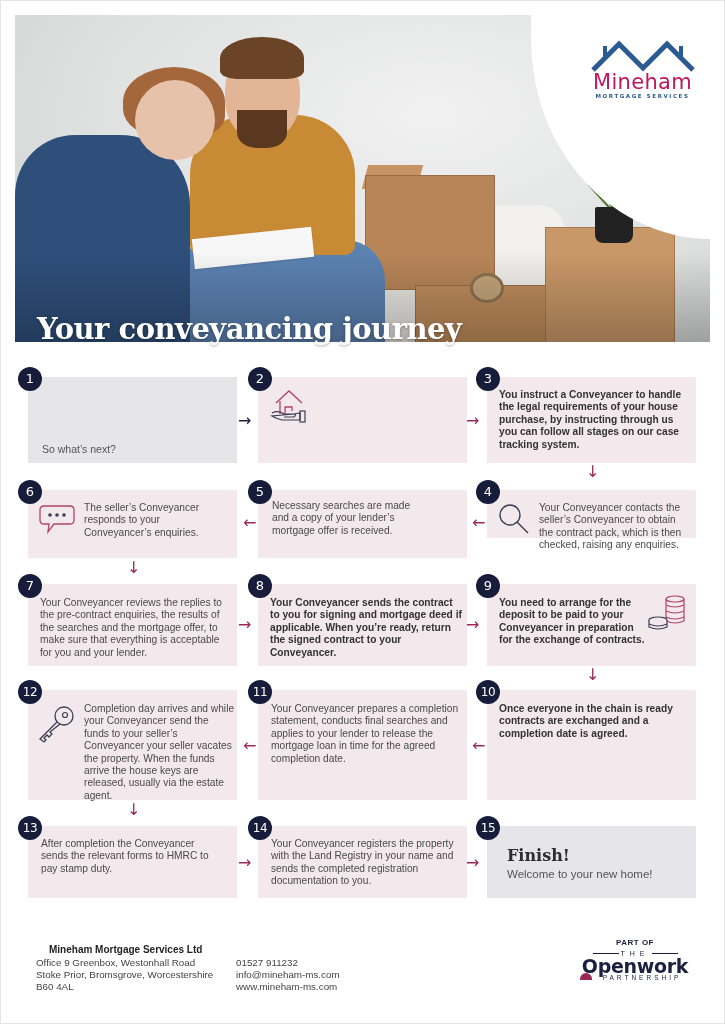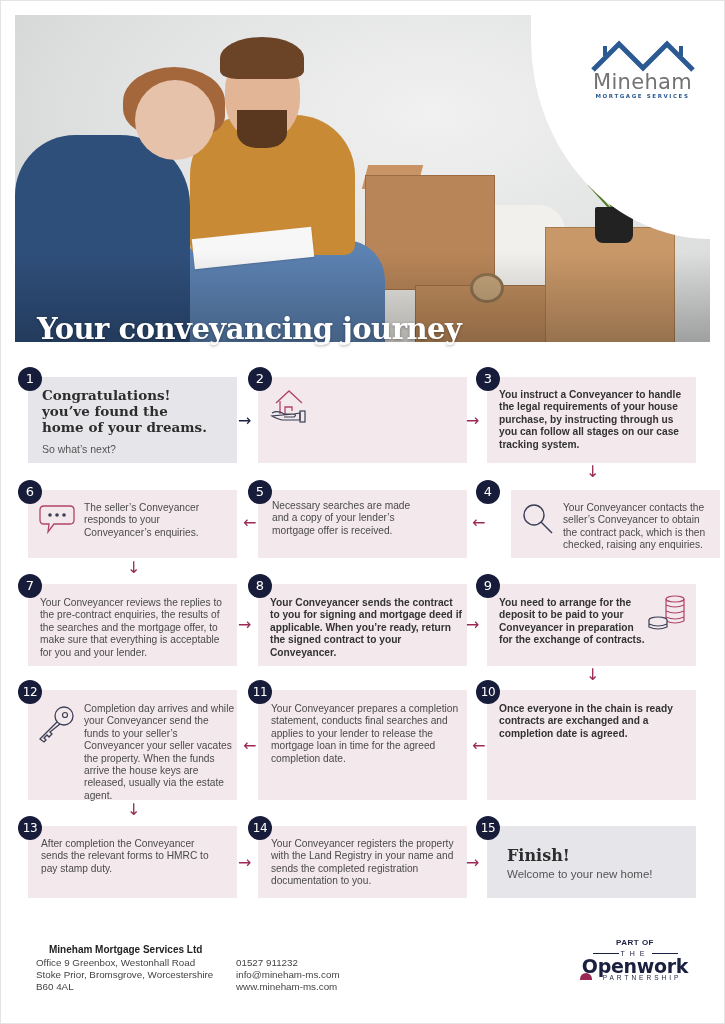--- a/index.html
+++ b/index.html
@@ -29,21 +29,21 @@
   .man-head { position: absolute; left: 210px; top: 35px; width: 75px; height: 90px; background: #e2b596; border-radius: 45%; }
   .man-hair { position: absolute; left: 205px; top: 22px; width: 84px; height: 42px; background: #6b4326; border-radius: 50% 50% 20% 20%; }
   .man-beard { position: absolute; left: 222px; top: 95px; width: 50px; height: 38px; background: #5a3820; border-radius: 0 0 40% 40%; }
   .man-legs { position: absolute; left: 160px; top: 225px; width: 210px; height: 110px; background: #5c82b2; border-radius: 40px 40px 0 0; }
   .paper { position: absolute; left: 178px; top: 218px; width: 120px; height: 30px; background: #f7f7f7; transform: rotate(-6deg); box-shadow: 0 1px 2px rgba(0,0,0,.15); }
   .hero-shade { position: absolute; left: 0; bottom: 0; width: 100%; height: 90px; background: linear-gradient(180deg, rgba(0,0,0,0) 0%, rgba(0,0,0,0.25) 100%); }
 
   .logo-curve { position: absolute; right: -1px; top: -1px; width: 180px; height: 225px; background: #ffffff; border-bottom-left-radius: 180px 200px; }
   .logo { position: absolute; left: 580px; top: 40px; width: 125px; text-align: center; }
   .logo svg { display: block; margin: 0 auto; }
-  .logo-name { font-family: "DejaVu Sans", sans-serif; font-size: 21px; color: #737373; letter-spacing: 0.3px; margin-top: -2px; }
+  .logo-name { font-family: "DejaVu Sans", sans-serif; font-size: 21px; color: #be185d; letter-spacing: 0.3px; margin-top: -2px; }
   .logo-sub { font-family: "DejaVu Sans", sans-serif; font-size: 5.5px; font-weight: bold; letter-spacing: 1.6px; color: #2a5a91; margin-top: -1px; }
 
   .hero-title { position: absolute; left: 37px; top: 292px; font-family: "DejaVu Serif", serif; font-weight: bold; font-size: 29px; color: #ffffff; letter-spacing: -0.5px; text-shadow: 0 1px 3px rgba(0,0,0,0.35); margin-top: 20px; }
 
   
   .step { position: absolute; background: #f3e8ec; }
   .step.grey { background: #e6e6ea; }
   .badge { position: absolute; width: 24px; height: 24px; border-radius: 50%; background: #171c3a; color: #fff;
            font-family: "DejaVu Sans", sans-serif; font-size: 13px; line-height: 24px; text-align: center; z-index: 2; }
   .badge.two { font-size: 12px; letter-spacing: -0.5px; }
@@ -111,25 +111,20 @@
     <rect x="90" y="6" width="4" height="10" fill="#2a5a91"></rect>
   </svg>
   <div class="logo-name">Mineham</div>
   <div class="logo-sub">MORTGAGE SERVICES</div>
 </div>
 
 <div class="hero-title">Your conveyancing journey</div>
 
 <div class="badge" style="left:18px;top:367px;">1</div>
 <div class="step grey" style="left:28px;top:377px;width:209px;height:86px;">
-  <div class="serif-h" style="position:absolute;left:14px;top:10px;font-size:13.5px;line-height:16px;">
-    <div>Congratulations!</div>
-    <div>you’ve found the</div>
-    <div>home of your dreams.</div>
-  </div>
   <div style="position:absolute;left:14px;top:66px;font-size:10.5px;color:#555;">So what’s next?</div>
 </div>
 <div class="arrow dark" style="left:238px;top:413px;">→</div>
 
 <div class="badge" style="left:248px;top:367px;">2</div>
 <div class="step" style="left:258px;top:377px;width:209px;height:86px;">
   <svg class="icon" style="left:12px;top:10px;" width="38" height="36" viewBox="0 0 38 36">
     <polyline points="6,16 19,4 32,16" fill="none" stroke="#b0436a" stroke-width="1.3"></polyline>
     <polyline points="10,14 10,27" fill="none" stroke="#b0436a" stroke-width="1.3"></polyline>
     <polyline points="15,27 15,20 22,20 22,24" fill="none" stroke="#b0436a" stroke-width="1.3"></polyline>
@@ -157,21 +152,21 @@
 </div>
 <div class="arrow" style="left:243px;top:515px;">←</div>
 
 <div class="badge" style="left:248px;top:480px;">5</div>
 <div class="step" style="left:258px;top:490px;width:209px;height:68px;">
   <div class="txt" style="left:14px;top:10px;width:150px;">Necessary searches are made and a copy of your lender’s mortgage offer is received.</div>
 </div>
 <div class="arrow" style="left:472px;top:515px;">←</div>
 
 <div class="badge" style="left:476px;top:480px;">4</div>
-<div class="step" style="left:511px;top:490px;width:209px;height:68px;">
+<div class="step" style="left:487px;top:490px;width:209px;height:48px;">
   <svg class="icon" style="left:10px;top:12px;" width="34" height="34" viewBox="0 0 34 34">
     <circle cx="13" cy="13" r="10" fill="none" stroke="#3a3f55" stroke-width="1.4"></circle>
     <line x1="20" y1="20" x2="31" y2="31" stroke="#3a3f55" stroke-width="1.4"></line>
   </svg>
   <div class="txt" style="left:52px;top:12px;width:152px;">Your Conveyancer contacts the seller’s Conveyancer to obtain the contract pack, which is then checked, raising any enquiries.</div>
 </div>
 <div class="arrow" style="left:127px;top:560px;">↓</div>
 
 <div class="badge" style="left:18px;top:574px;">7</div>
 <div class="step" style="left:28px;top:584px;width:209px;height:82px;">

